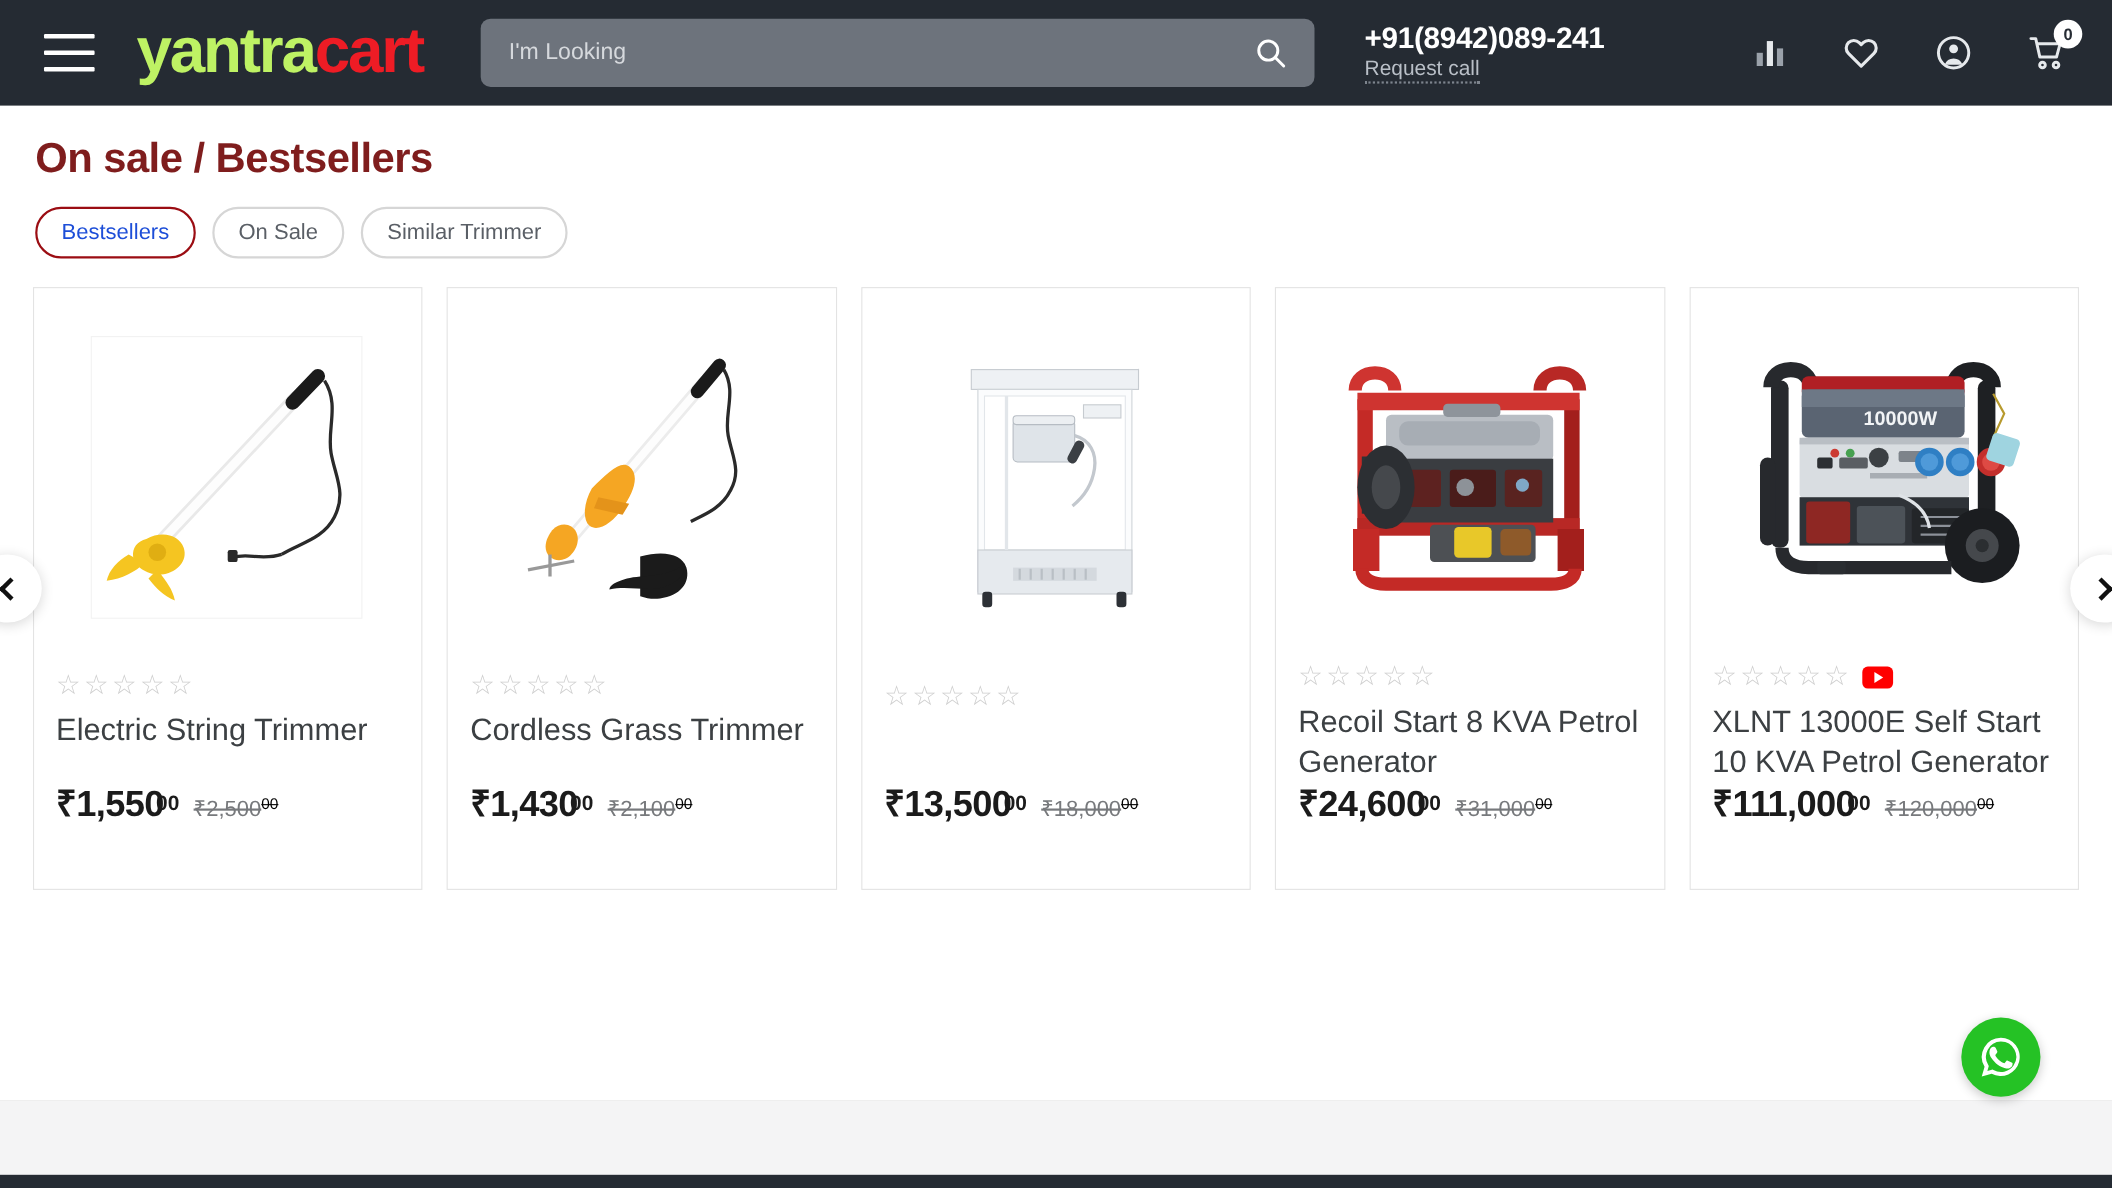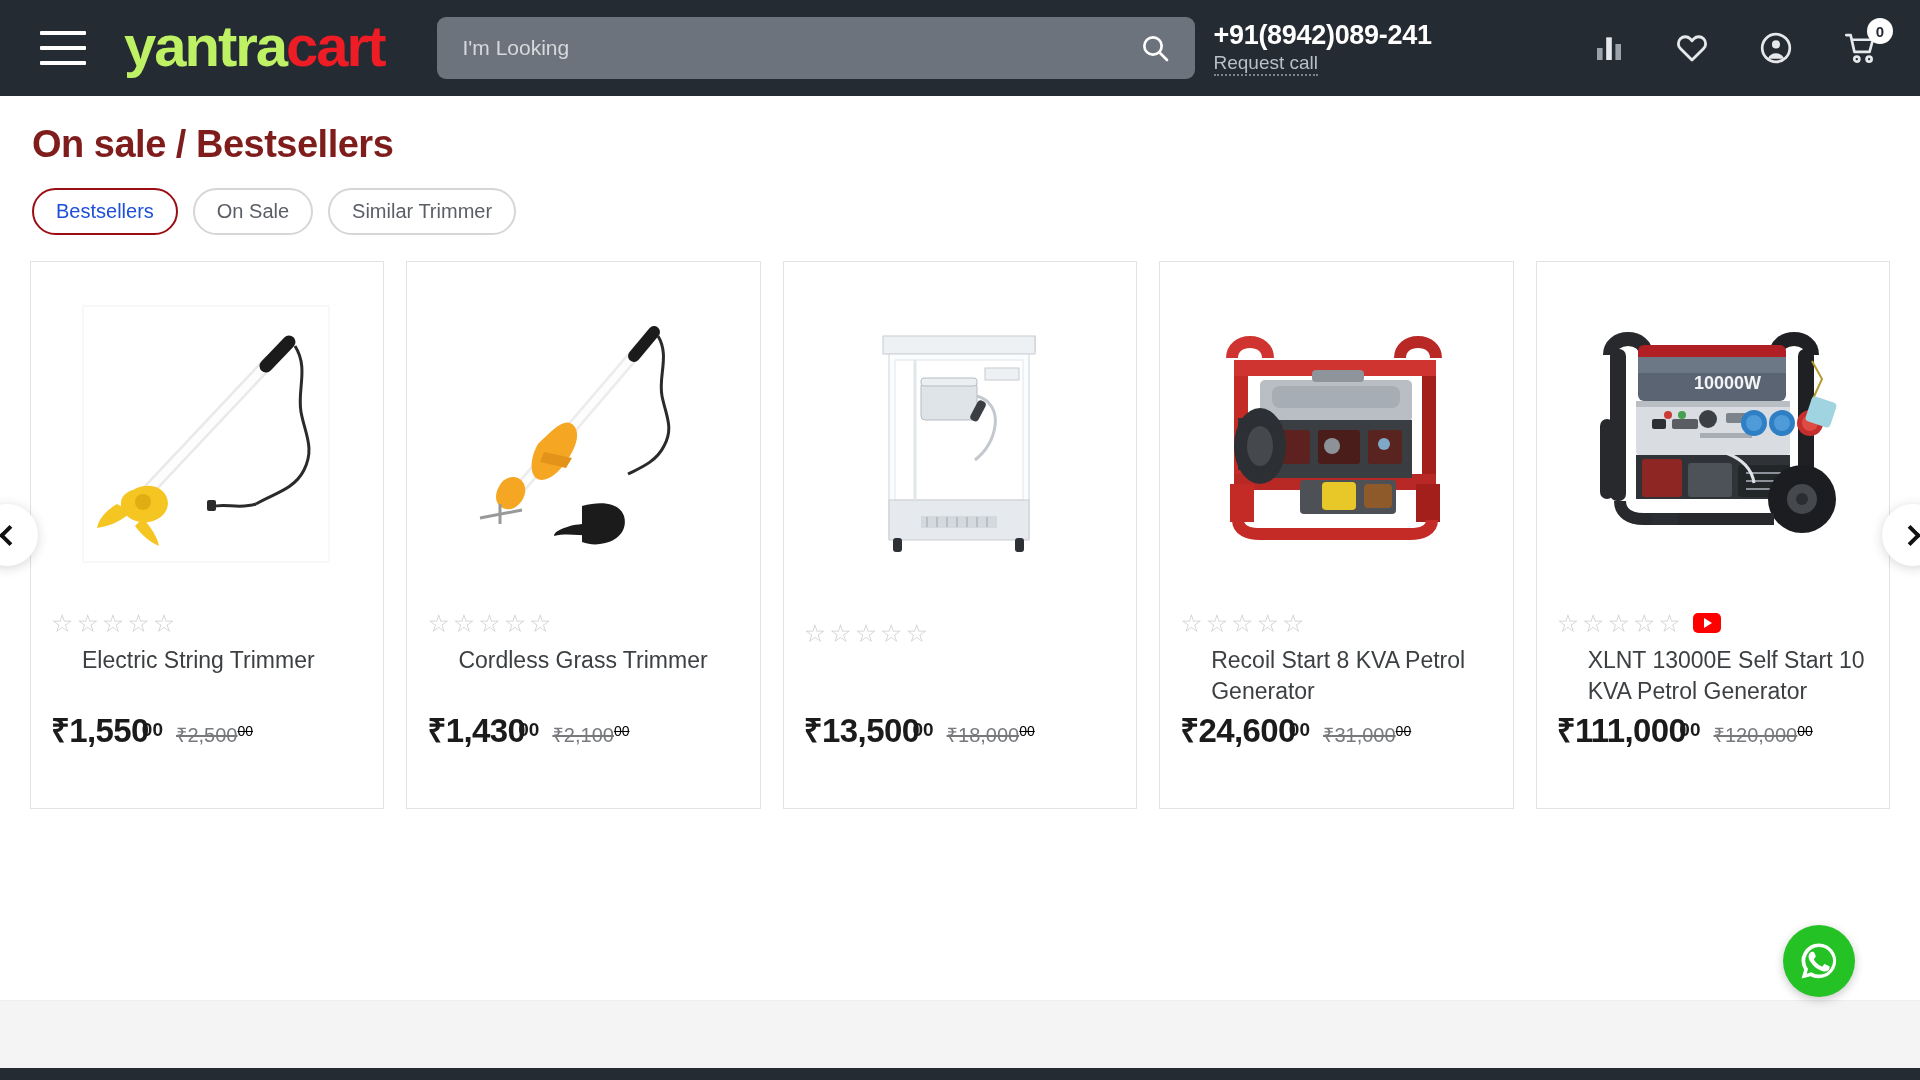--- a/index.html
+++ b/index.html
@@ -60,21 +60,21 @@
     color: #ffffff;
   }
   .search-input::placeholder { color: #d6d9dd; }
   .search-btn {
     background: none; border: none; cursor: pointer;
     display: flex; align-items: center; justify-content: center;
     width: 40px; height: 40px;
   }
 
   .phone-block {
-    margin-left: 19px;
+    margin-left: 46px;
     flex: none;
     display: flex; flex-direction: column; align-items: flex-start;
   }
   .phone-num {
     color: #ffffff; font-size: 27px; font-weight: 700; letter-spacing: -0.3px;
     white-space: nowrap;
   }
   .request-call {
     color: #b9bfc7; font-size: 19px; margin-top: 1px;
     border-bottom: 2px dotted #7d848d;
@@ -146,23 +146,22 @@
   .yt-badge .tri {
     width: 0; height: 0;
     border-left: 8px solid #ffffff;
     border-top: 5px solid transparent;
     border-bottom: 5px solid transparent;
     margin-left: 2px;
   }
 
   .p-name {
     margin-top: 9px;
-    font-size: 23px; color: #3c4043; line-height: 1.33;
+    font-size: 28px; color: #3c4043; line-height: 1.33;
     min-height: 62px;
-    margin-left: 31px;
   }
   .price-row {
     margin-top: auto;
     margin-bottom: 56px;
     display: flex; align-items: baseline; gap: 13px;
   }
   .price-main { font-size: 33px; font-weight: 700; color: #1b1b1b; letter-spacing: -0.6px; }
   .price-cents { font-size: 19px; font-weight: 700; color: #1b1b1b; margin-left: -7px; }
   .price-old {
     font-size: 20px; color: #77797c;

